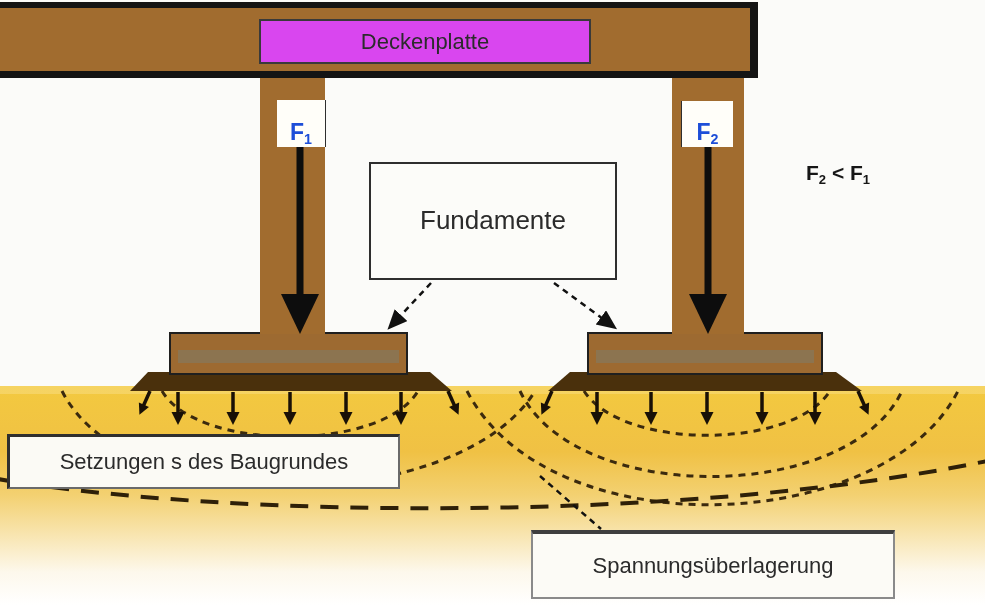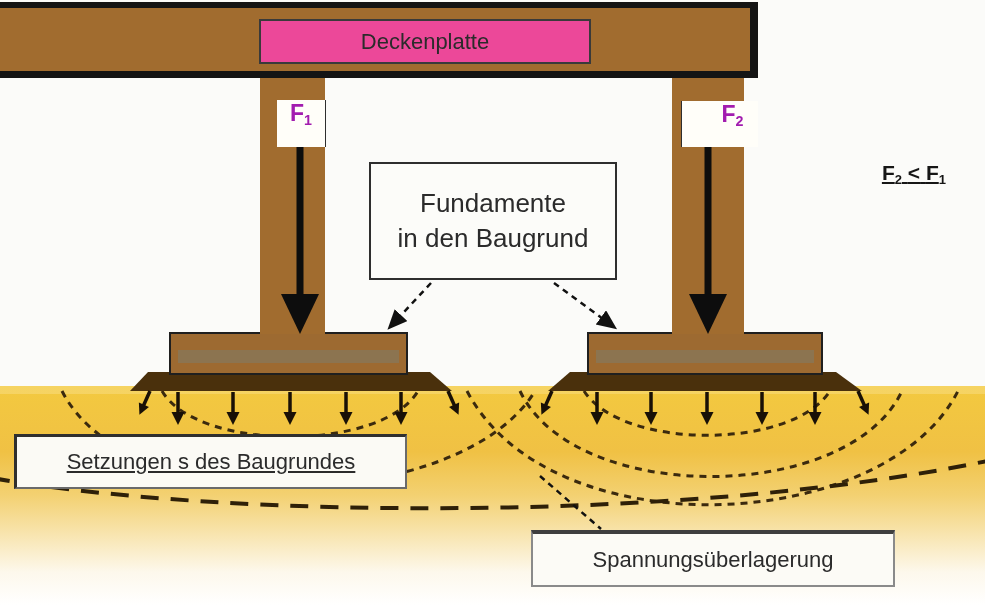--- a/index.html
+++ b/index.html
@@ -12,46 +12,46 @@
   .labelbox{
     position:absolute;
     background:#FCFCF8;
     color:#2b2b2b;
     display:flex;align-items:center;justify-content:center;
     text-align:center;
     box-sizing:border-box;
   }
   #box-deckenplatte{
     left:259px;top:19px;width:332px;height:45px;
-    border:2px solid #3a3a3a;font-size:22px;background:#ec4899;
+    border:2px solid #3a3a3a;font-size:22px;background:#d946ef;
   }
   .fpatch{
     position:absolute;background:#FFFEF9;
-    display:flex;align-items:flex-start;justify-content:center;
-    font-weight:bold;font-size:23px;color:#a21caf;
+    display:flex;align-items:flex-end;justify-content:center;
+    font-weight:bold;font-size:23px;color:#1d4ed8;
   }
   #f1-label{left:277px;top:100px;width:48px;height:47px;border-right:1px solid #2e2e2e;}
-  #f2-label{left:681px;top:101px;width:51px;height:46px;border-left:1px solid #2e2e2e;padding-left:25px;}
+  #f2-label{left:681px;top:101px;width:51px;height:46px;border-left:1px solid #2e2e2e;}
   #box-fundamente{
     left:369px;top:162px;width:248px;height:118px;
     border:2px solid #2e2e2e;font-size:26px;line-height:1.35;background:#FCFCF9;
   }
   #ineq{
     position:absolute;left:806px;top:161px;width:140px;
-    text-align:right;font-weight:bold;font-size:21px;color:#161616;text-decoration:underline;
+    text-align:left;font-weight:bold;font-size:21px;color:#161616;
   }
   #ineq .row{margin-bottom:7px;}
   sub{font-size:0.62em;vertical-align:-0.28em;font-weight:bold;}
   #box-setzungen{
-    left:14px;top:434px;width:393px;height:55px;
+    left:7px;top:434px;width:393px;height:55px;
     border:2px solid #6a6a6a;border-top:3px solid #2f2f2f;border-left:3px solid #2f2f2f;
-    font-size:22px;background:#FBFAF5;text-decoration:underline;
+    font-size:22px;background:#FBFAF5;
   }
   #box-spannung{
-    left:531px;top:530px;width:364px;height:57px;
+    left:531px;top:530px;width:364px;height:69px;
     border:2px solid #8a8a8a;border-top:4px solid #3f3f3f;
     font-size:22px;background:#FCFBF6;
   }
 </style>
 </head>
 <body>
 
 <svg id="scene" viewBox="0 0 985 605">
   <defs>
     <linearGradient id="groundGrad" x1="0" y1="386" x2="0" y2="605" gradientUnits="userSpaceOnUse">
@@ -185,21 +185,20 @@
   <span><span>F</span><sub>1</sub></span>
 </div>
 
 <div class="fpatch" id="f2-label">
   <span><span>F</span><sub>2</sub></span>
 </div>
 
 <div class="labelbox" id="box-fundamente">
   <div>
     <div>Fundamente</div>
-    <div>in den Baugrund</div>
   </div>
 </div>
 
 <div id="ineq">
   <div class="row">
     <span>F</span><sub>2</sub>
     <span>&lt;</span>
     <span>F</span><sub>1</sub>
   </div>
 </div>

